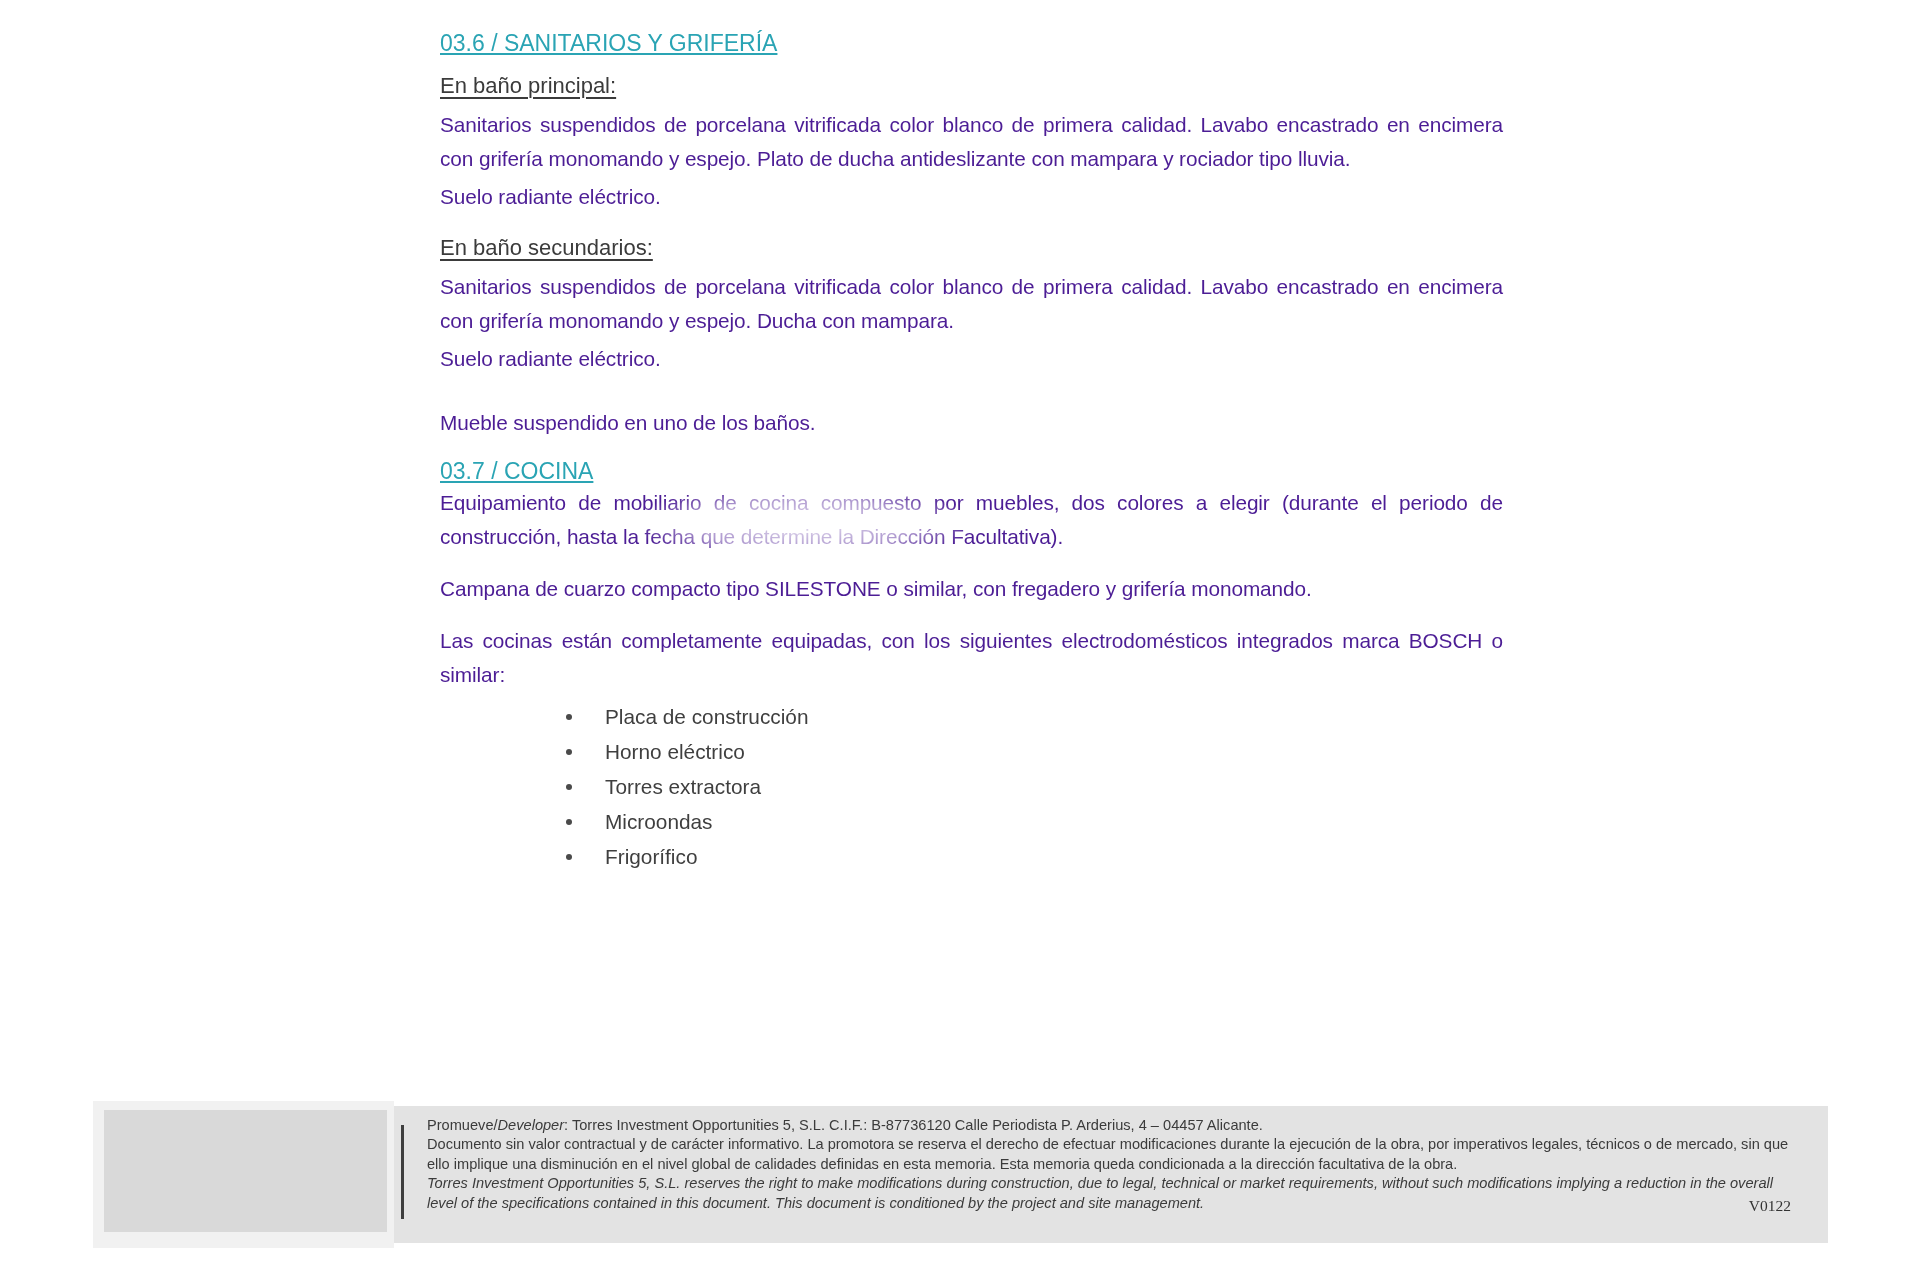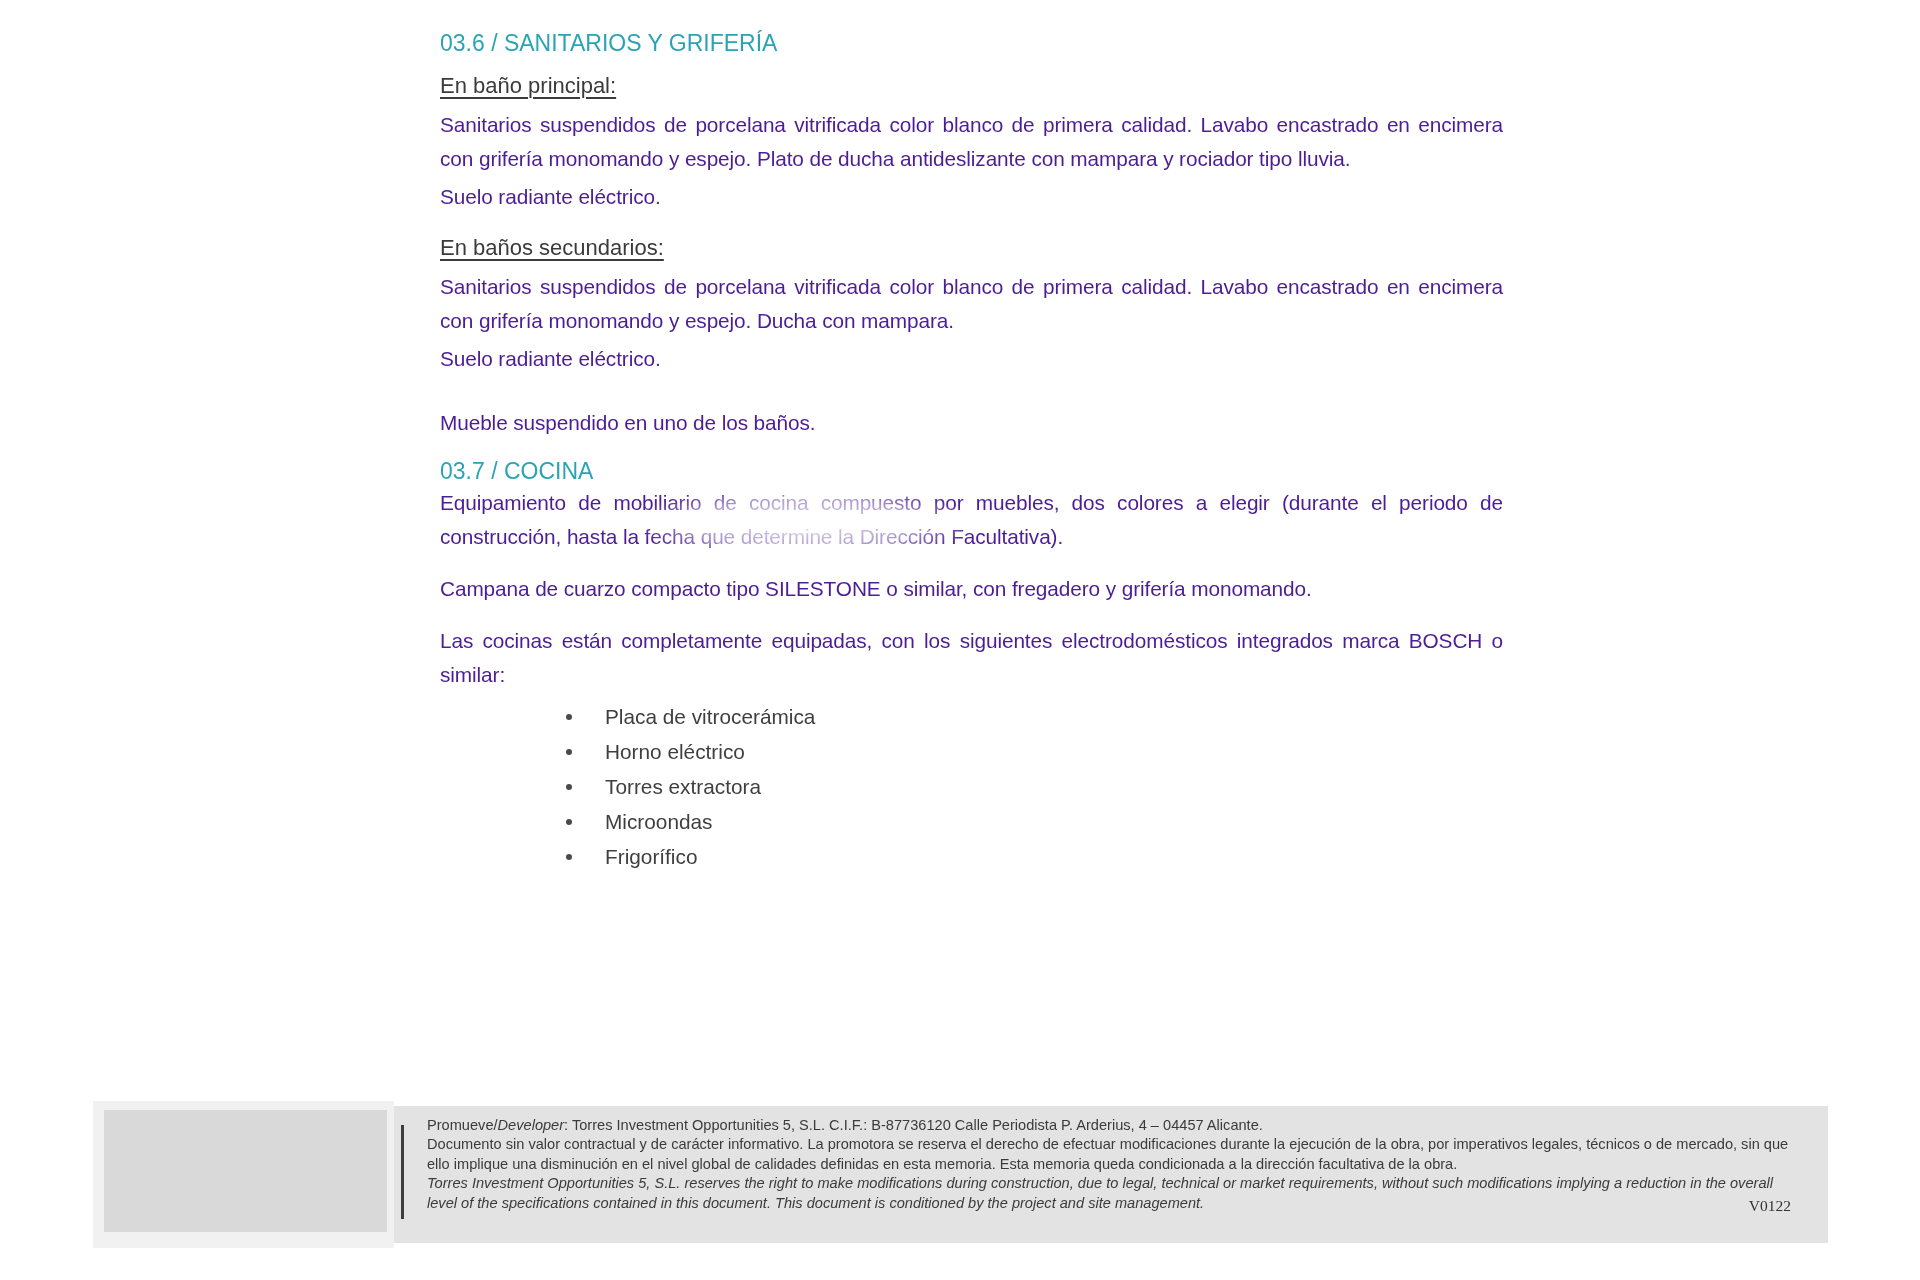--- a/index.html
+++ b/index.html
@@ -5,20 +5,21 @@
   html,body{margin:0;padding:0;}
   body{
     width:1920px;height:1280px;position:relative;background:#ffffff;
     font-family:"Liberation Sans",sans-serif;color:#3f3f3f;overflow:hidden;
     -webkit-font-smoothing:antialiased;
   }
   .content{position:absolute;left:440px;top:30px;width:1063px;}
   .section-heading{
     color:#2aa4b4;font-size:23px;font-weight:400;line-height:26px;margin:0 0 16px 0;
     letter-spacing:0;
+    text-decoration:underline;
   }
   .subhead{
     font-size:22px;line-height:28px;margin:0 0 8px 0;color:#3b3b3b;
     text-decoration:underline;text-underline-offset:4px;text-decoration-thickness:1.5px;
   }
   .body-p{
     font-size:20.8px;line-height:34px;margin:0;text-align:justify;
     letter-spacing:-0.1px;color:#4c1d95;
   }
   .left-p{text-align:left;}
@@ -71,40 +72,40 @@
 <div class="content">
 
   <h1 class="section-heading">03.6 / SANITARIOS Y GRIFERÍA</h1>
 
   <p class="subhead">En baño principal:</p>
 
   <p class="body-p mb4">Sanitarios suspendidos de porcelana vitrificada color blanco de primera calidad. Lavabo encastrado en encimera con grifería monomando y espejo. Plato de ducha antideslizante con mampara y rociador tipo lluvia.</p>
 
   <p class="body-p left-p mb20">Suelo radiante eléctrico.</p>
 
-  <p class="subhead">En baños secundarios:</p>
+  <p class="subhead">En baño secundarios:</p>
 
   <p class="body-p mb4">Sanitarios suspendidos de porcelana vitrificada color blanco de primera calidad. Lavabo encastrado en encimera con grifería monomando y espejo. Ducha con mampara.</p>
 
   <p class="body-p left-p mb30">Suelo radiante eléctrico.</p>
 
   <p class="body-p left-p mb18">Mueble suspendido en uno de los baños.</p>
 
   <h1 class="section-heading mb14">03.7 / COCINA</h1>
 
   <p class="body-p mb18">Equipamiento de mobiliario de cocina compuesto por muebles, dos colores a elegir (durante el periodo de construcción, hasta la fecha que determine la Dirección Facultativa).</p>
 
   <p class="body-p left-p mb18">Campana de cuarzo compacto tipo SILESTONE o similar, con fregadero y grifería monomando.</p>
 
   <p class="body-p">Las cocinas están completamente equipadas, con los siguientes electrodomésticos integrados marca BOSCH o similar:</p>
 
   <ul class="bullets">
     <li>
       <span class="bullet-dot"></span>
-      <span>Placa de vitrocerámica</span>
+      <span>Placa de construcción</span>
     </li>
     <li>
       <span class="bullet-dot"></span>
       <span>Horno eléctrico</span>
     </li>
     <li>
       <span class="bullet-dot"></span>
       <span>Torres extractora</span>
     </li>
     <li>

